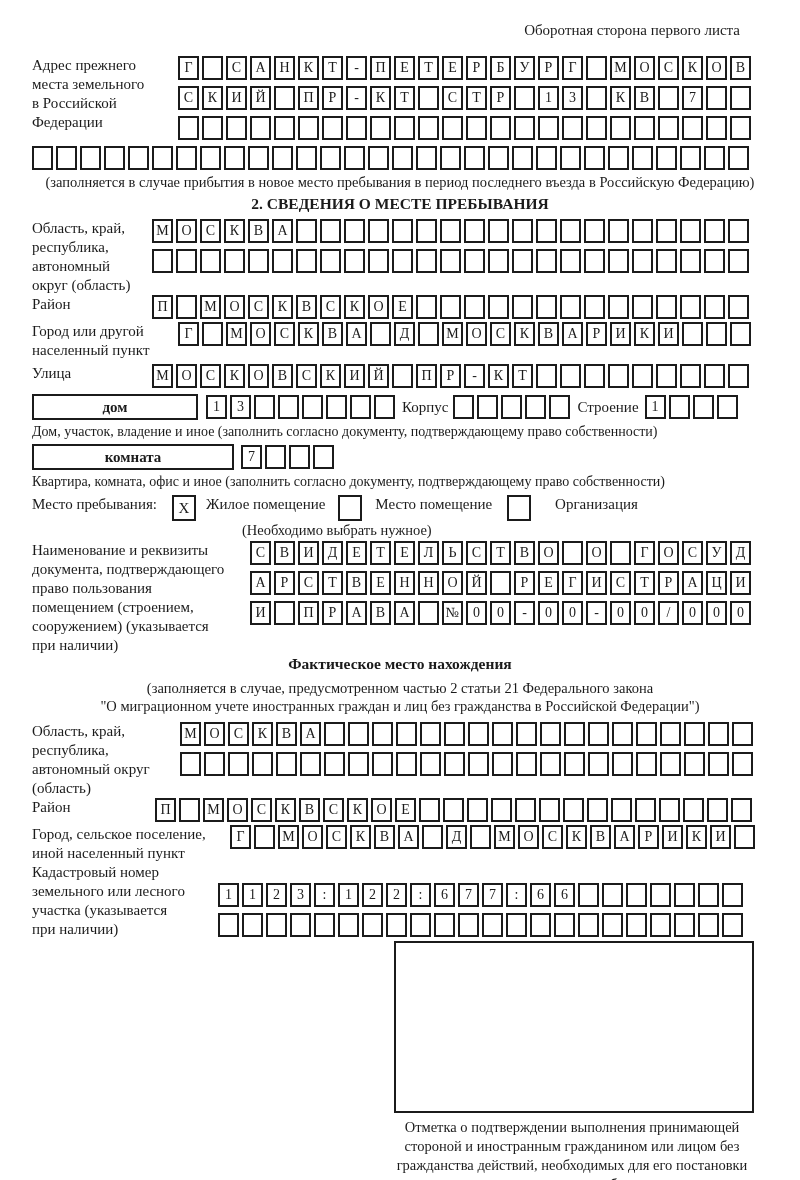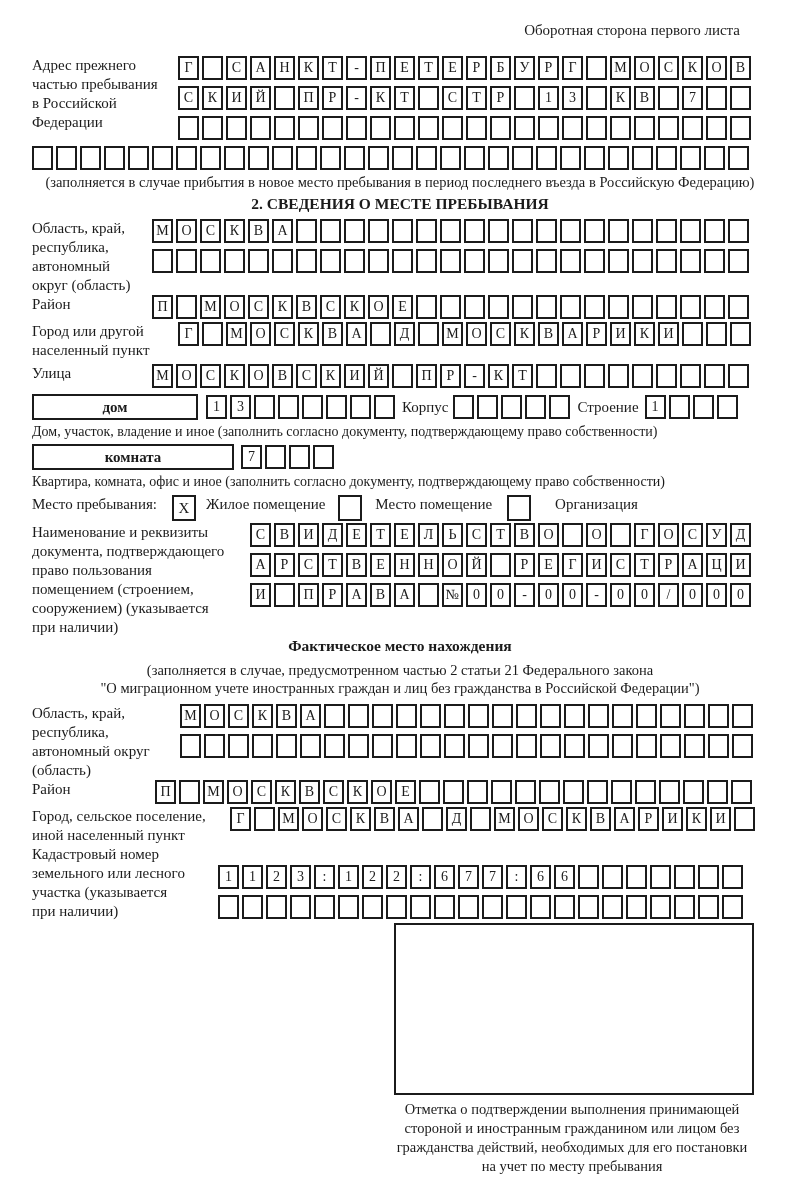--- a/index.html
+++ b/index.html
@@ -42,21 +42,21 @@
 </style>
 </head>
 <body>
 
 <div class="page">
 
   <div class="header">Оборотная сторона первого листа</div>
 
   <div class="field" style="margin-top:17px">
     <div class="lbl" style="flex:0 0 146px">Адрес прежнего
-частью пребывания
+места земельного
 в Российской
 Федерации</div>
     <div class="rows">
       <div class="boxrow">
           <div class="cell">Г</div>
           <div class="cell"></div>
           <div class="cell">С</div>
           <div class="cell">А</div>
           <div class="cell">Н</div>
           <div class="cell">К</div>
@@ -368,20 +368,21 @@
 
   <div class="field" style="margin-top:4px; ">
     <div class="lbl" style="flex:0 0 140px">Место пребывания:</div>
     <div class="cell checkbox">X</div>
     <div class="lbl" style="margin-left:10px">Жилое помещение</div>
     <div class="cell checkbox" style="margin-left:13px"></div>
     <div class="lbl" style="margin-left:13px">Место помещение</div>
     <div class="cell checkbox" style="margin-left:15px"></div>
     <div class="lbl" style="margin-left:24px">Организация</div>
   </div>
+  <div class="note" style="margin-left:210px">(Необходимо выбрать нужное)</div>
 
   <div class="field" style="margin-top:2px">
     <div class="lbl" style="flex:0 0 218px">Наименование и реквизиты
 документа, подтверждающего
 право пользования
 помещением (строением,
 сооружением) (указывается
 при наличии)</div>
     <div class="rows">
       <div class="boxrow">

